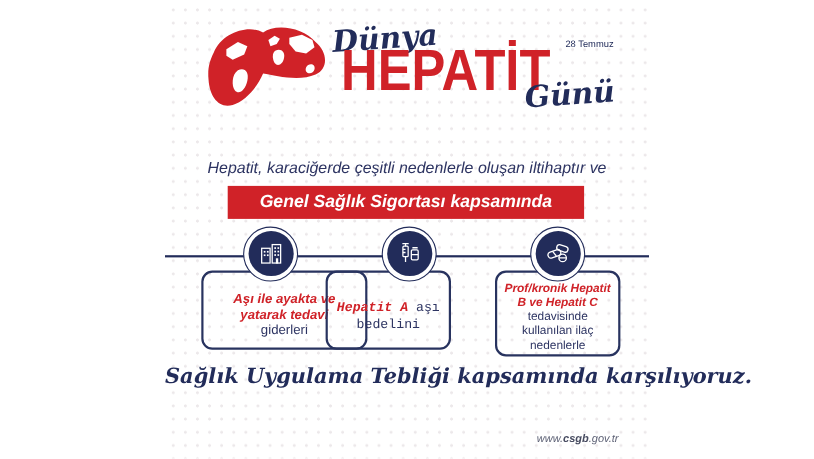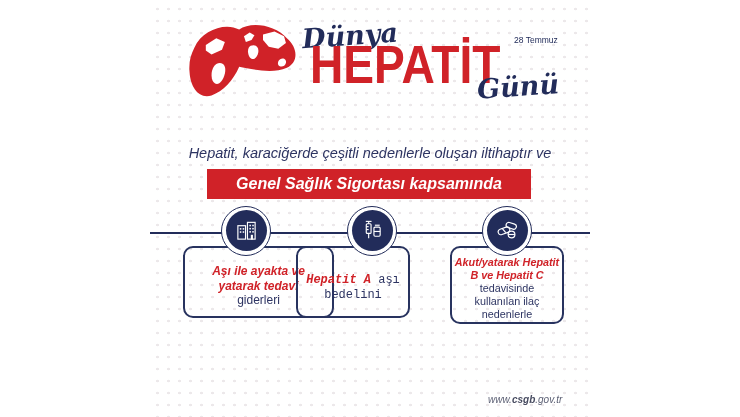--- a/index.html
+++ b/index.html
@@ -104,21 +104,21 @@
   <div class="abs card" id="card-0">
       <div class="line"><span class="hl">Aşı ile ayakta ve</span></div>
       <div class="line"><span class="hl">yatarak tedavi</span></div>
       <div class="line"><span class="n">giderleri</span></div>
     </div>
   <div class="abs card" id="card-1">
       <div class="line"><span class="hl">Hepatit A</span><span class="n"> aşı</span></div>
       <div class="line"><span class="n">bedelini</span></div>
     </div>
   <div class="abs card" id="card-2">
-      <div class="line"><span class="hl">Akut/yatarak Hepatit</span></div>
+      <div class="line"><span class="hl">Prof/kronik Hepatit</span></div>
       <div class="line"><span class="hl">B ve Hepatit C</span></div>
       <div class="line"><span class="n">tedavisinde</span></div>
       <div class="line"><span class="n">kullanılan ilaç</span></div>
       <div class="line"><span class="n">nedenlerle</span></div>
     </div>
 
   <div class="abs ring" style="left:221px;"></div>
   <div class="abs ring" style="left:347px;"></div>
   <div class="abs ring" style="left:482px;"></div>
 
@@ -155,17 +155,18 @@
   <div class="abs bubble" style="left:486.5px;">
     <svg width="24" height="24" viewBox="0 0 24 24" fill="none" stroke="#ffffff" stroke-width="1.2">
       <rect x="3" y="9" width="12" height="5.6" rx="2.8" transform="rotate(-20 9 11.8)"></rect>
       <line x1="8.1" y1="8.8" x2="10" y2="14.2" transform="rotate(-20 9 11.8)"></line>
       <rect x="11" y="4.2" width="10.5" height="5.2" rx="2.6" transform="rotate(18 16.2 6.8)"></rect>
       <circle cx="16.5" cy="15.5" r="3.4"></circle>
       <line x1="13.1" y1="15.5" x2="19.9" y2="15.5"></line>
     </svg>
   </div>
 
+  <div class="abs script closing">Sağlık Uygulama Tebliği kapsamında karşılıyoruz.</div>
 
 
   <div class="abs site"><span>www.</span><b>csgb</b><span>.gov.tr</span></div>
 
 </div>
 
 </body></html>

